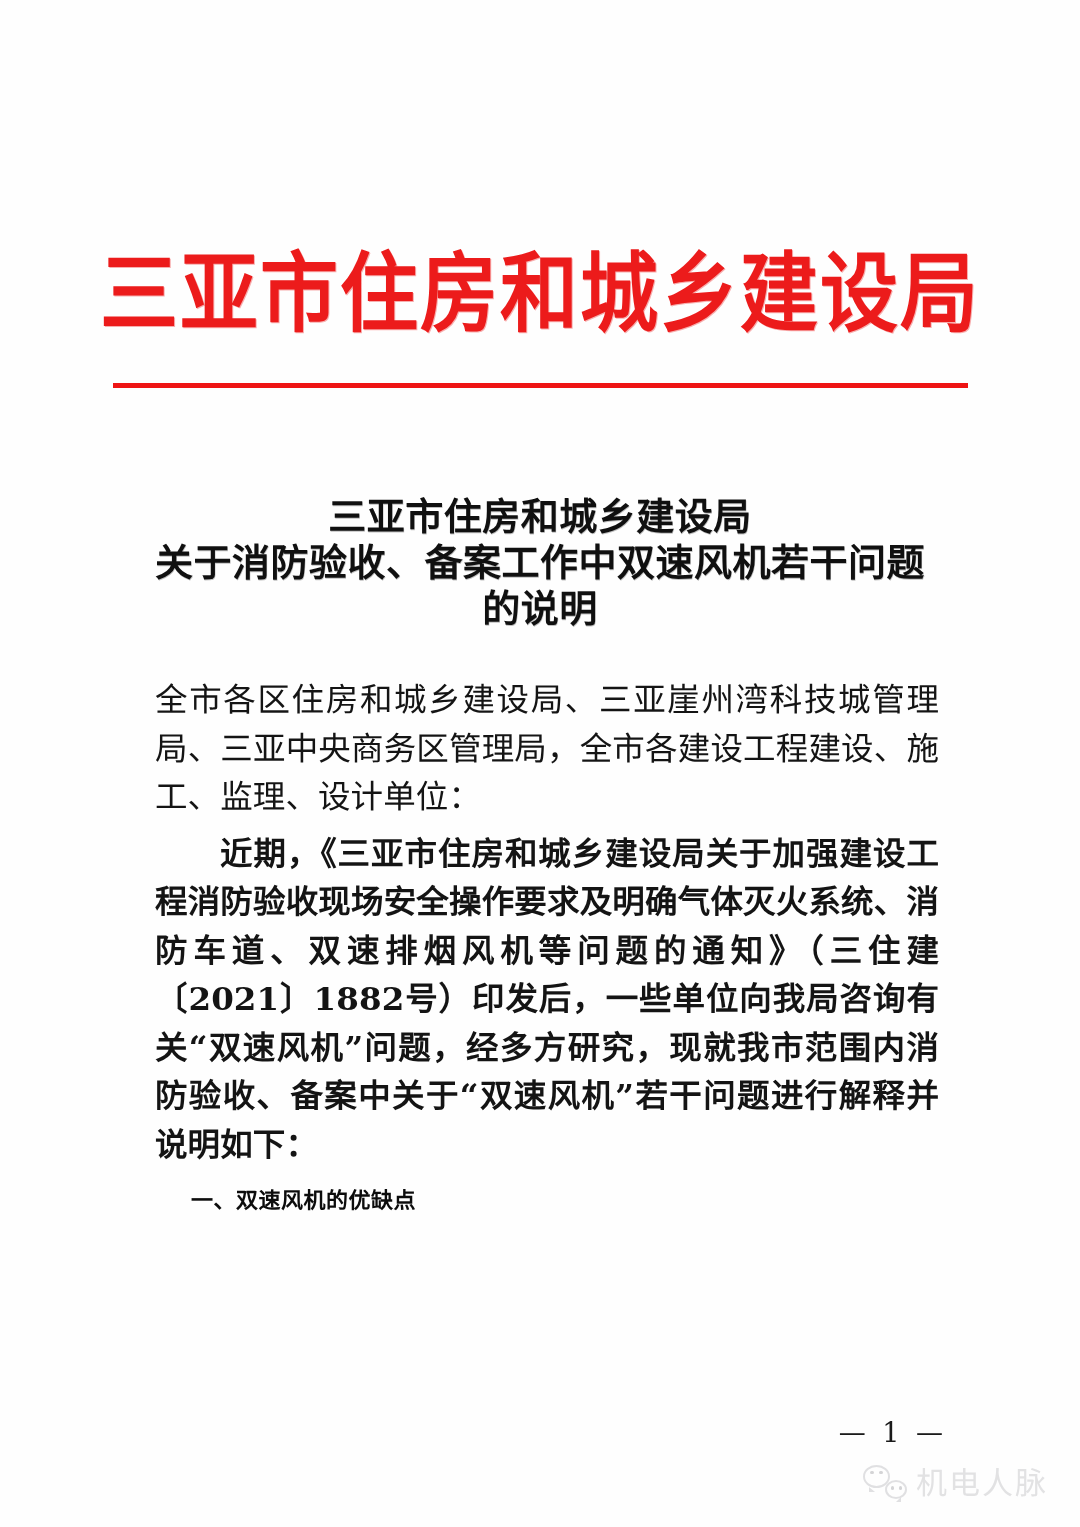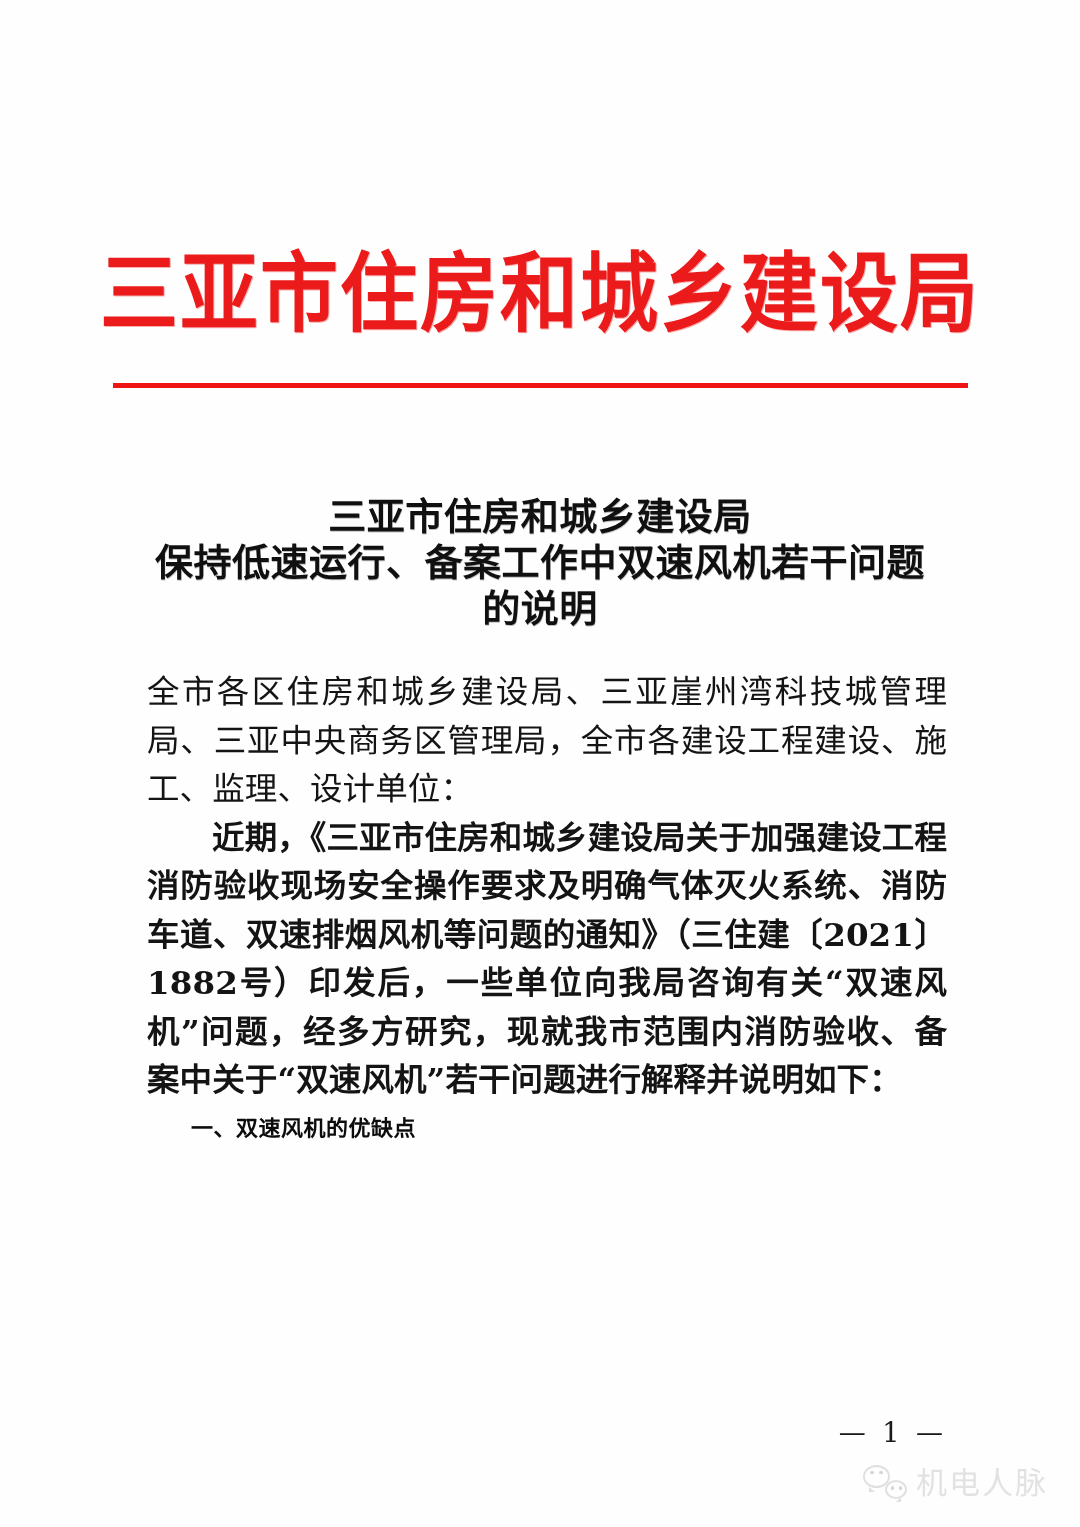--- a/index.html
+++ b/index.html
@@ -79,21 +79,21 @@
     left: 147px;
     top: 668px;
     width: 800px;
     color: #141414;
     font-family: "DejaVu Serif", "Liberation Serif", serif;
     font-size: 32.5px;
     line-height: 48.5px;
     letter-spacing: 0.1px;
   }
   .para {
-    margin: 0;
+    margin: 8px;
     text-align: justify;
     text-justify: inter-character;
     text-align-last: left;
   }
   .para.indent {
     text-indent: 2em;
     font-weight: bold;
   }
   .section-heading {
     margin: 0;
@@ -191,21 +191,21 @@
 
 <div class="page">
 
   <div class="letterhead">
     <span class="letterhead-title">三亚市住房和城乡建设局</span>
   </div>
   <div class="letterhead-rule"></div>
 
   <div class="doc-title">
     <span class="tline">三亚市住房和城乡建设局</span>
-    <span class="tline">保持低速运行、备案工作中双速风机若干问题</span>
+    <span class="tline">关于消防验收、备案工作中双速风机若干问题</span>
     <span class="tline">的说明</span>
   </div>
 
   <div class="body-text">
     <p class="para">全市各区住房和城乡建设局、三亚崖州湾科技城管理局、三亚中央商务区管理局，全市各建设工程建设、施工、监理、设计单位：</p>
     <p class="para indent">近期，《三亚市住房和城乡建设局关于加强建设工程消防验收现场安全操作要求及明确气体灭火系统、消防车道、双速排烟风机等问题的通知》（三住建〔2021〕1882号）印发后，一些单位向我局咨询有关“双速风机”问题，经多方研究，现就我市范围内消防验收、备案中关于“双速风机”若干问题进行解释并说明如下：</p>
     <p class="section-heading">一、双速风机的优缺点</p>
   </div>
 
   <div class="page-number">— 1 —</div>

